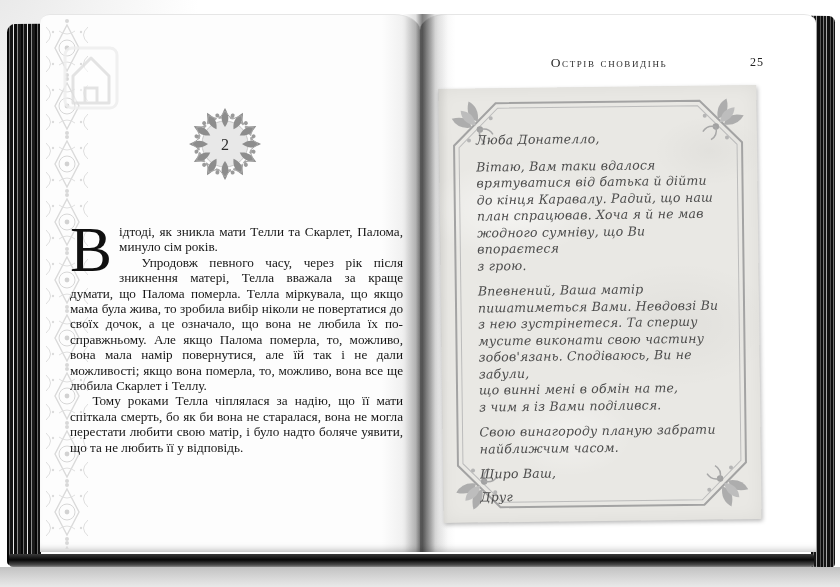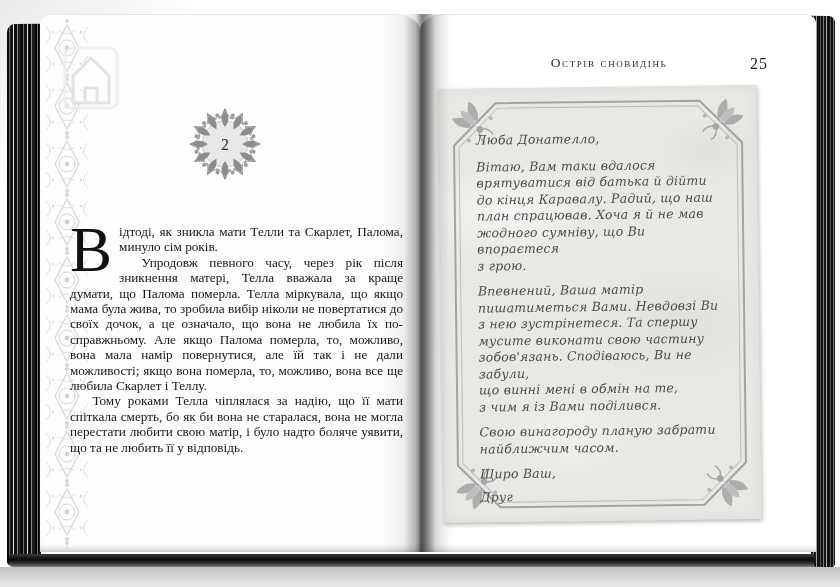--- a/index.html
+++ b/index.html
@@ -79,21 +79,21 @@
   .dropcap {
     float:left; font-size:63px; line-height:48px; padding:2px 7px 0 0;
     color:#101010; font-weight:normal;
   }
   
   .running-head { position:absolute; top:40px; left:0; width:100%; height:20px;margin-left:22px; }
   .rh-title {
     position:absolute; left:57px; width:220px; text-align:center;
     font-variant:small-caps; letter-spacing:1.6px; font-size:13.5px; color:#2c2c2c;
   }
-  .rh-num { position:absolute; left:308px; font-size:16px; letter-spacing:1px; color:#222; }
+  .rh-num { position:absolute; left:308px; font-size:12px; letter-spacing:1px; color:#222; }
   .letter {
     position:absolute; left:21px; top:72px; width:318px; height:434px;
     transform:rotate(-0.7deg);
     background-color:#e9e8e4;
     background-image:
       radial-gradient(ellipse 120px 70px at 22% 28%, rgba(255,255,255,.55), rgba(255,255,255,0) 70%),
       radial-gradient(ellipse 140px 90px at 75% 55%, rgba(0,0,0,.035), rgba(0,0,0,0) 70%),
       radial-gradient(ellipse 90px 60px at 40% 80%, rgba(255,255,255,.4), rgba(255,255,255,0) 70%),
       radial-gradient(ellipse 80px 50px at 85% 15%, rgba(0,0,0,.03), rgba(0,0,0,0) 70%);
     box-shadow:1px 2px 4px rgba(0,0,0,.28), inset 0 0 18px rgba(0,0,0,.05);

